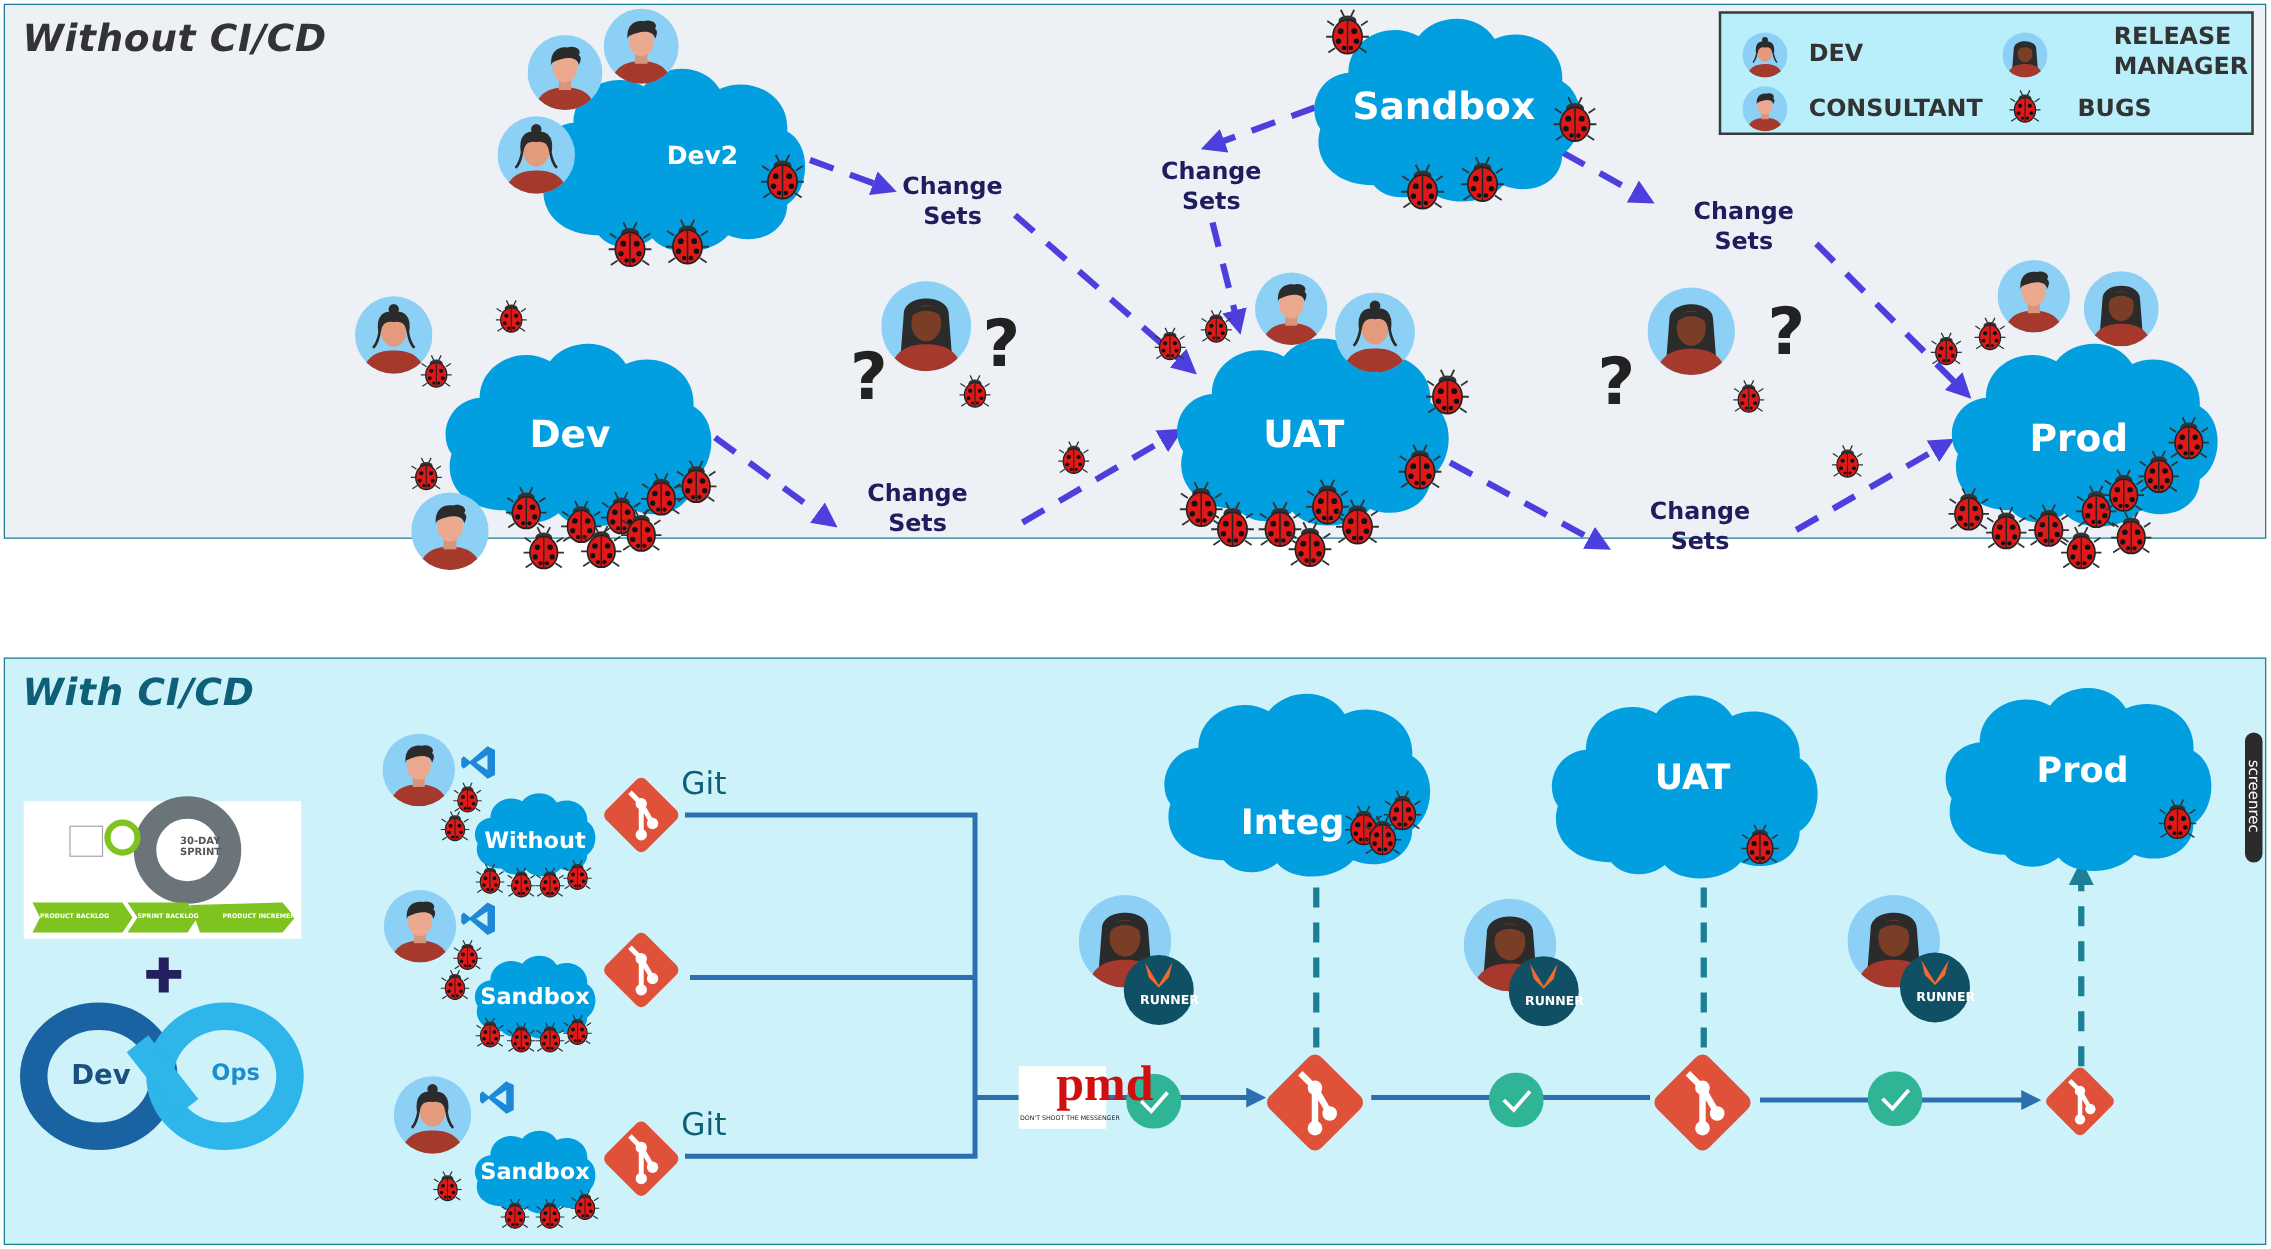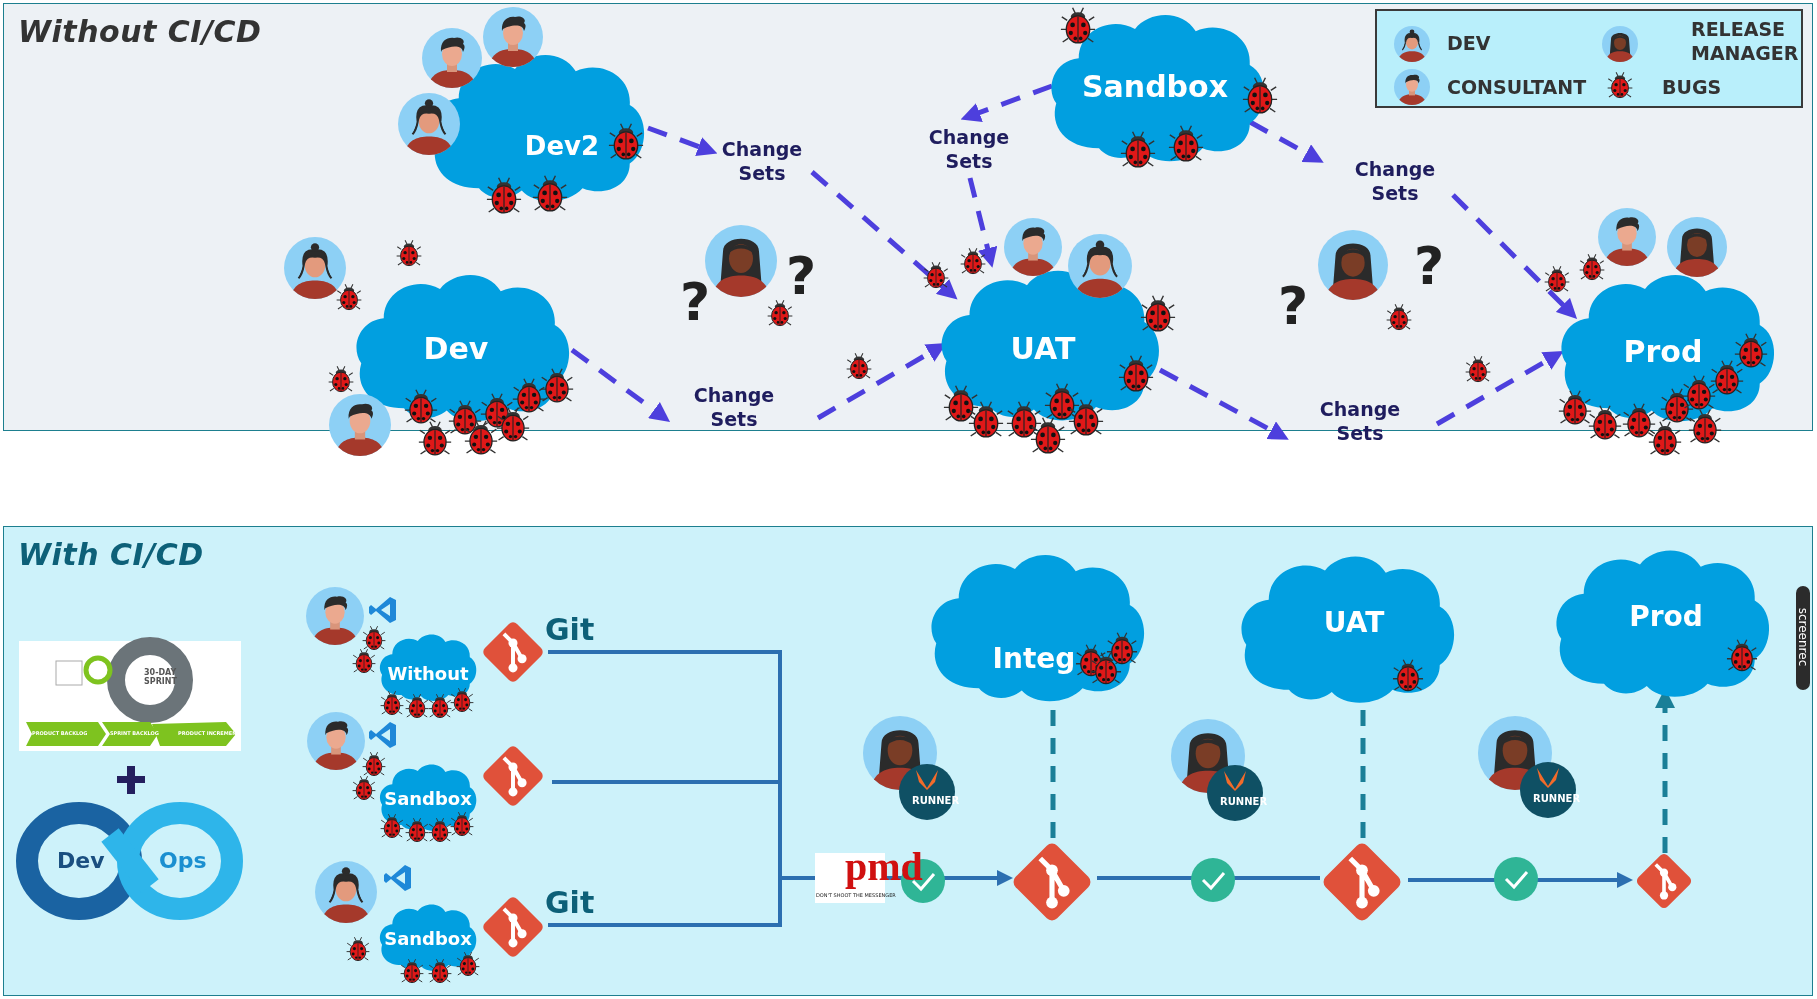--- a/index.html
+++ b/index.html
@@ -9,21 +9,21 @@
   #panel-bottom{top:526px;height:470px;background:#cdf2fa;}
   .panel-title{position:absolute;left:14px;top:10px;font-size:30px;font-weight:bold;font-style:italic;letter-spacing:0.5px;}
   #panel-top .panel-title{color:#333333;}
   #panel-bottom .panel-title{color:#0d6078;}
   .abs{position:absolute;}
   svg.layer{position:absolute;left:0;top:0;}
   .cloud-label{position:absolute;color:#fff;font-weight:bold;transform:translate(-50%,-50%);white-space:nowrap;font-family:"DejaVu Sans",sans-serif;}
   .cs-label{position:absolute;color:#1f1d5e;font-weight:bold;font-size:19px;text-align:center;line-height:24px;transform:translateX(-50%);white-space:pre-line;}
   .legend{position:absolute;left:1375px;top:9px;width:428px;height:99px;background:#b9effb;border:2.5px solid #3a3a3a;box-sizing:border-box;}
   .legend-text{position:absolute;color:#333;font-weight:bold;font-size:19px;line-height:24px;}
-  .git-label{position:absolute;color:#0d6078;font-size:30px;font-weight:bold;}
+  .git-label{position:absolute;color:#0d6078;font-size:25px;}
   .qmark{position:absolute;font-size:52px;color:#222;font-weight:bold;}
   .screenrec{position:absolute;left:1796px;top:586px;width:14px;height:104px;background:#2b2b2b;border-radius:7px;}
   .screenrec span{position:absolute;left:-38px;top:44px;transform:rotate(90deg);color:#fff;font-size:12px;width:90px;text-align:center;}
 </style>
 </head>
 <body>
 
 <div class="panel" id="panel-top">
   <div class="panel-title">Without CI/CD</div>
 </div>
@@ -287,21 +287,21 @@
     <rect x="127" y="766" width="8" height="28" fill="#241f5e"></rect>
   </g>
 
   <g>
     <ellipse cx="79" cy="861" rx="52" ry="48" fill="none" stroke="#1a63a2" stroke-width="22"></ellipse>
     <ellipse cx="180" cy="861" rx="52" ry="48" fill="none" stroke="#2eb5ea" stroke-width="22"></ellipse>
     <path d="M110 835 L150 886" stroke="#2eb5ea" stroke-width="22"></path>
   </g>
 </svg>
 
-<div class="cloud-label" style="left:562px;top:124px;font-size:26px;margin-top:22px;">Dev2</div>
+<div class="cloud-label" style="left:562px;top:124px;font-size:20px;">Dev2</div>
 <div class="cloud-label" style="left:456px;top:348px;font-size:30px;">Dev</div>
 <div class="cloud-label" style="left:1155px;top:86px;font-size:30px;">Sandbox</div>
 <div class="cloud-label" style="left:1043px;top:348px;font-size:30px;">UAT</div>
 <div class="cloud-label" style="left:1663px;top:351px;font-size:30px;">Prod</div>
 
 <div class="cs-label" style="left:762px;top:137px;">Change
 Sets</div>
 <div class="cs-label" style="left:734px;top:383px;">Change
 Sets</div>
 <div class="cs-label" style="left:969px;top:125px;">Change
@@ -348,17 +348,17 @@
 <div class="abs" style="left:817px;top:845px;color:#d01010;font-size:40px;font-weight:bold;font-family:'Liberation Serif',serif;line-height:44px;margin-left:28px;">pmd</div>
 <div class="abs" style="left:816px;top:892px;color:#222;font-size:5px;white-space:nowrap;">DON'T SHOOT THE MESSENGER</div>
 
 <div class="abs" style="left:144px;top:668px;color:#555;font-size:8px;font-weight:bold;text-align:left;white-space:pre-line;line-height:9px;">30-DAY
 SPRINT</div>
 <div class="abs" style="left:32px;top:730px;color:#fff;font-size:5px;font-weight:bold;">PRODUCT BACKLOG</div>
 <div class="abs" style="left:110px;top:730px;color:#fff;font-size:5px;font-weight:bold;">SPRINT BACKLOG</div>
 <div class="abs" style="left:178px;top:730px;color:#fff;font-size:5px;font-weight:bold;">PRODUCT INCREMENT</div>
 
 <div class="abs" style="left:57px;top:848px;color:#1a4f80;font-size:22px;font-weight:bold;">Dev</div>
-<div class="abs" style="left:159px;top:848px;color:#1a8fd0;font-size:22px;font-weight:bold;">Ops</div>
+<div class="abs" style="left:169px;top:848px;color:#1a8fd0;font-size:18px;font-weight:bold;">Ops</div>
 
 <div class="screenrec">
   <span>screenrec</span>
 </div>
 
 </body></html>

